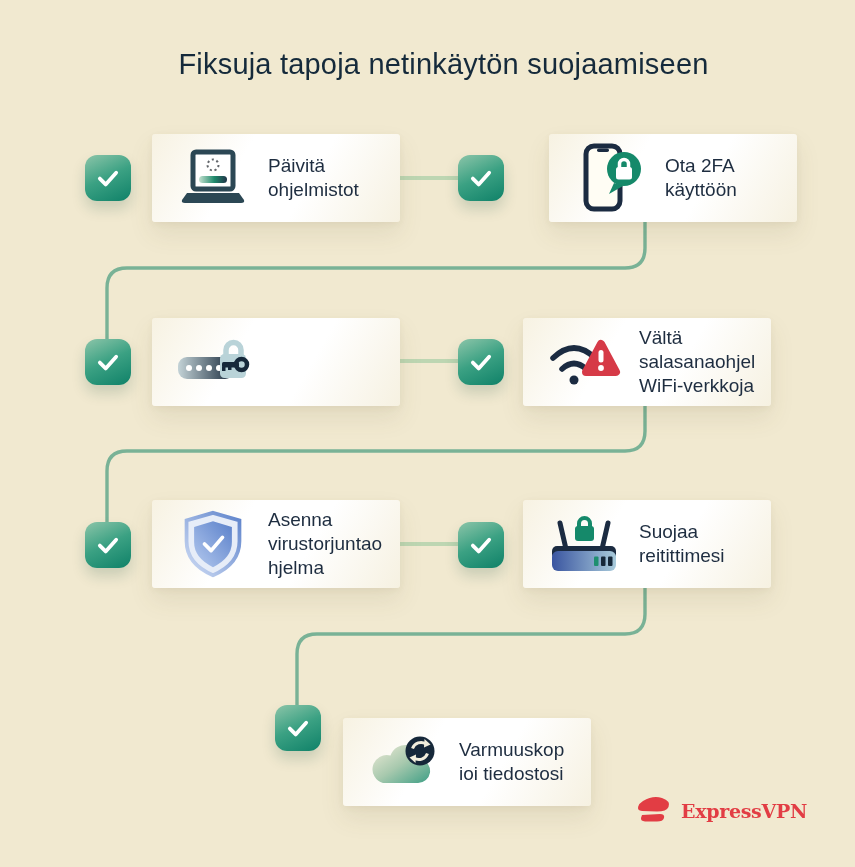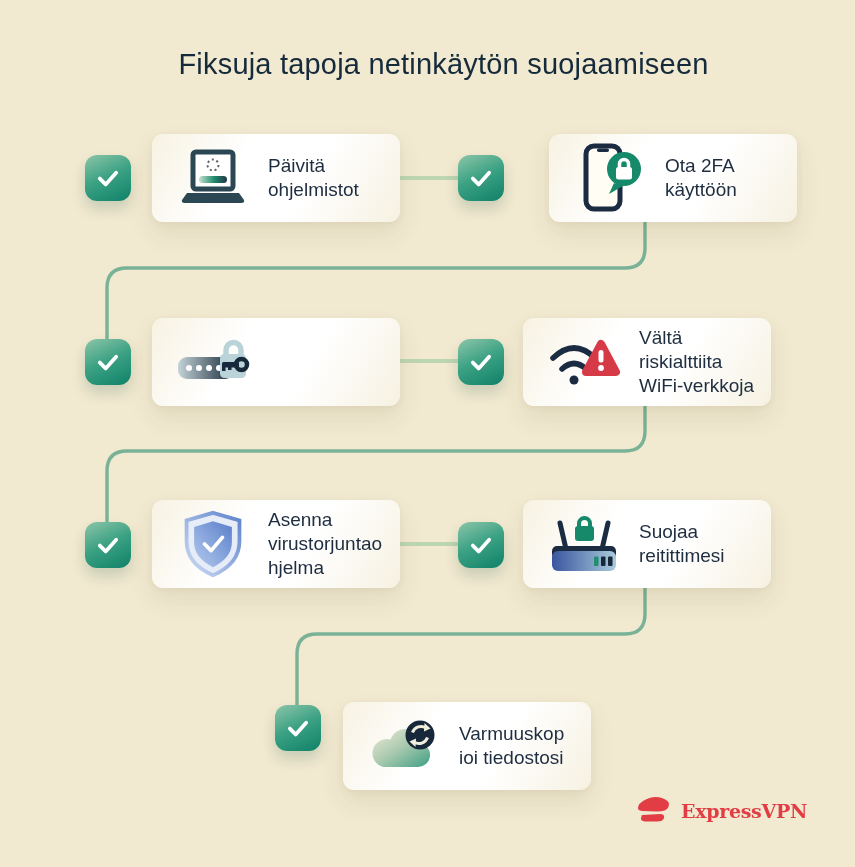--- a/index.html
+++ b/index.html
@@ -21,21 +21,21 @@
   .connectors{position:absolute;left:0;top:0;z-index:1;}
   .check{
     position:absolute;width:46px;height:46px;border-radius:12px;
     background:linear-gradient(155deg,#8cc5a9 0%,#3ba183 48%,#0f8168 100%);
     box-shadow:0 8px 14px rgba(20,80,60,.18);
     display:flex;align-items:center;justify-content:center;
     z-index:3;
   }
   .check svg{width:28px;height:28px;}
   .card{
-    position:absolute;width:248px;height:88px;border-radius:11px;
+    position:absolute;width:248px;height:88px;border-radius:3px;
     background:linear-gradient(120deg,#f7f2e2 0%,#ffffff 35%,#ffffff 62%,#f6f1e1 100%);
     box-shadow:0 12px 24px rgba(95,88,50,.10),0 2px 6px rgba(95,88,50,.06);
     display:flex;align-items:center;
     padding:0 14px 0 20px;box-sizing:border-box;
     z-index:2;
   }
   .card .icon{width:82px;min-width:82px;display:flex;align-items:center;justify-content:center;}
   .card .label{
     font-size:19px;color:#1e2d40;line-height:1.28;
     white-space:pre-line;margin-left:14px;
@@ -165,21 +165,21 @@
       <svg width="76" height="60" viewBox="0 0 76 60">
         <path d="M7 26 Q28 6 49 26" stroke="#1b2b41" stroke-width="5.5" fill="none" stroke-linecap="round"></path>
         <path d="M16 37 Q28 26 40 37" stroke="#1b2b41" stroke-width="5.5" fill="none" stroke-linecap="round"></path>
         <circle cx="28" cy="48" r="4.5" fill="#1b2b41"></circle>
         <polygon points="55,12 70,40 40,40" fill="#d63a47" stroke="#d63a47" stroke-width="8" stroke-linejoin="round"></polygon>
         <rect x="52.5" y="18" width="5" height="12.5" rx="2.5" fill="#ffffff"></rect>
         <circle cx="55" cy="36" r="2.9" fill="#ffffff"></circle>
       </svg>
     </span>
     <span class="label">Vältä
-riskialttiita
+salasanaohjel
 WiFi-verkkoja</span>
   </div>
 
   <div class="card" style="left:152px;top:500px">
     <span class="icon">
       <svg width="68" height="70" viewBox="0 0 72 72">
         <defs>
           <linearGradient id="shg1" x1="1" y1="0" x2="0" y2="1">
             <stop offset="0" stop-color="#5e83cb"></stop>
               <stop offset="1" stop-color="#cfdcf4"></stop>
@@ -216,21 +216,21 @@
         <rect x="5" y="39" width="64" height="20" rx="6" fill="url(#rtg)"></rect>
         <rect x="47" y="44.5" width="4.5" height="9.5" rx="1" fill="#1f8f6f"></rect>
         <rect x="54" y="44.5" width="4.5" height="9.5" rx="1" fill="#16283a"></rect>
         <rect x="61" y="44.5" width="4.5" height="9.5" rx="1" fill="#16283a"></rect>
       </svg>
     </span>
     <span class="label">Suojaa
 reitittimesi</span>
   </div>
 
-  <div class="card" style="left:343px;top:702px">
+  <div class="card" style="left:343px;top:718px">
     <span class="icon">
       <svg width="76" height="58" viewBox="0 0 76 58">
         <defs>
           <linearGradient id="cldg" x1="0" y1="0" x2="1" y2="1">
             <stop offset="0" stop-color="#efecd8"></stop>
               <stop offset="0.5" stop-color="#a8c9ae"></stop>
               <stop offset="1" stop-color="#3f9f85"></stop>
           </linearGradient>
         </defs>
         <path d="M17 50 H52 A12 12 0 0 0 55.5 26.5 A16 16 0 0 0 24.5 22.5 A11.5 11.5 0 0 0 17 50 Z" fill="url(#cldg)"></path>

